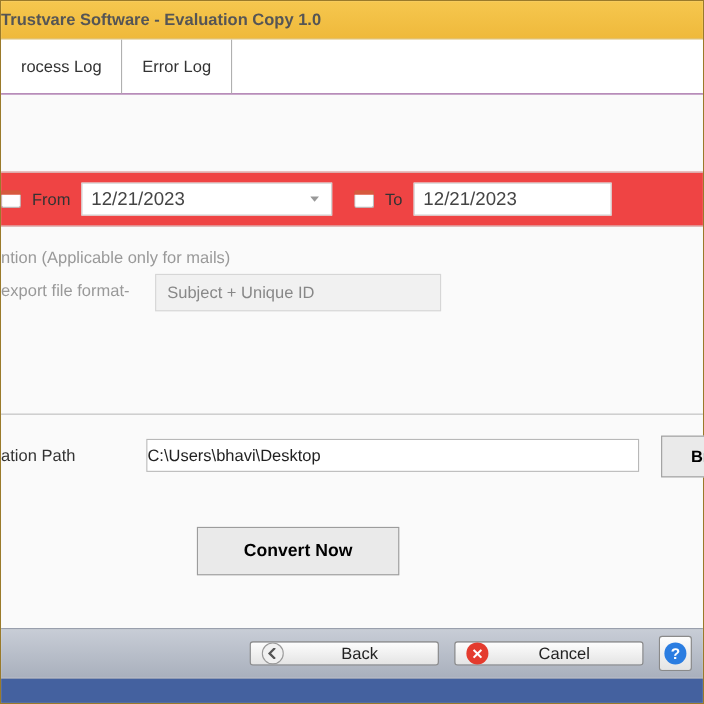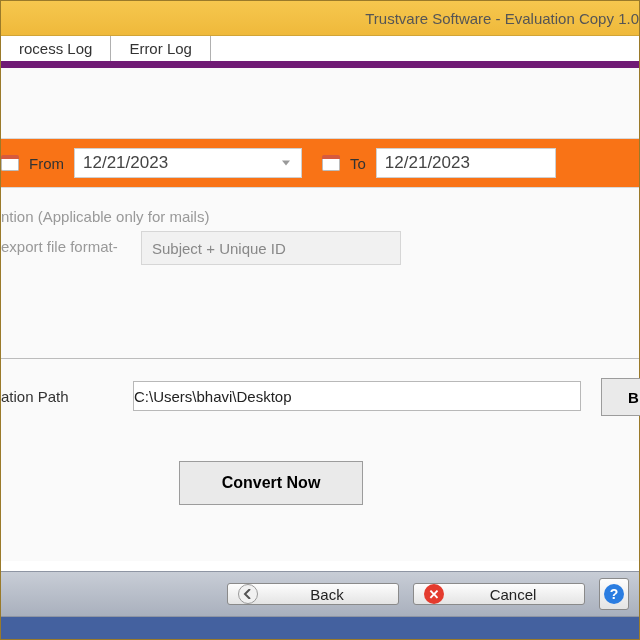--- a/index.html
+++ b/index.html
@@ -1,28 +1,28 @@
 <!DOCTYPE html>
 <html><head>
 <meta charset="utf-8">
 <style>
   * { box-sizing: border-box; margin: 0; padding: 0; }
   html, body { width: 640px; height: 640px; overflow: hidden; font-family: "Segoe UI", Tahoma, sans-serif; font-size: 14px; }
   body { background: #2f4a8a; }
 
   .window { position: absolute; left: 0; top: 0; width: 640px; height: 640px; background: #fff; border: 1px solid #9a7a2a; }
 
-  .titlebar { height: 35px; background: linear-gradient(#f6c74e, #efb93b); display: flex; align-items: center; justify-content: flex-end; color: #555; font-size: 15px; border-bottom: 1px solid #d1a437; }
+  .titlebar { height: 35px; background: linear-gradient(#f6c74e, #efb93b); display: flex; align-items: center; justify-content: flex-start; color: #555; font-size: 15px; border-bottom: 1px solid #d1a437; font-weight: bold; }
 
-  .tabs { display: flex; align-items: stretch; height: 32px; background: #fff; border-bottom: 7px solid #701a75; padding-left: 0; }
+  .tabs { display: flex; align-items: stretch; height: 50px; background: #fff; border-bottom: 1px solid #701a75; padding-left: 0; }
   .tab { display: flex; align-items: center; padding: 0 18px; color: #333; border-right: 1px solid #b0b0b0; cursor: pointer; font-size: 15px; }
 
   .content { position: relative; background: #fafafa; height: 493px; }
 
-  .date-row { position: absolute; left: 0; right: 0; top: 70px; background: #f97316; border-top: 1px solid #d8d8d8; border-bottom: 1px solid #d8d8d8; height: 50px; display: flex; align-items: center; padding-left: 0; }
+  .date-row { position: absolute; left: 0; right: 0; top: 70px; background: #ef4444; border-top: 1px solid #d8d8d8; border-bottom: 1px solid #d8d8d8; height: 50px; display: flex; align-items: center; padding-left: 0; }
   .cal-icon { width: 18px; height: 16px; margin: 0 6px 0 0; display: inline-block; }
   .cal-icon .top { height: 4px; background: #d65a3e; border-radius: 2px 2px 0 0; }
   .cal-icon .body { height: 12px; background: #fff; border: 1px solid #bbb; border-top: none; border-radius: 0 0 2px 2px; }
   .date-label { margin: 0 10px 0 4px; color: #333; font-size: 15px; }
   .date-picker { height: 30px; border: 1px solid #cfcfcf; background: #fff; display: flex; align-items: center; padding: 0 8px; color: #444; font-size: 17px; position: relative; }
   .date-picker.from { width: 228px; }
   .date-picker.to { width: 180px; }
   .dp-arrow { position: absolute; right: 6px; top: 50%; transform: translateY(-50%); width: 18px; height: 18px; display: flex; align-items: center; justify-content: center; color: #999; }
   .dp-arrow svg { width: 8px; height: 6px; }
 

